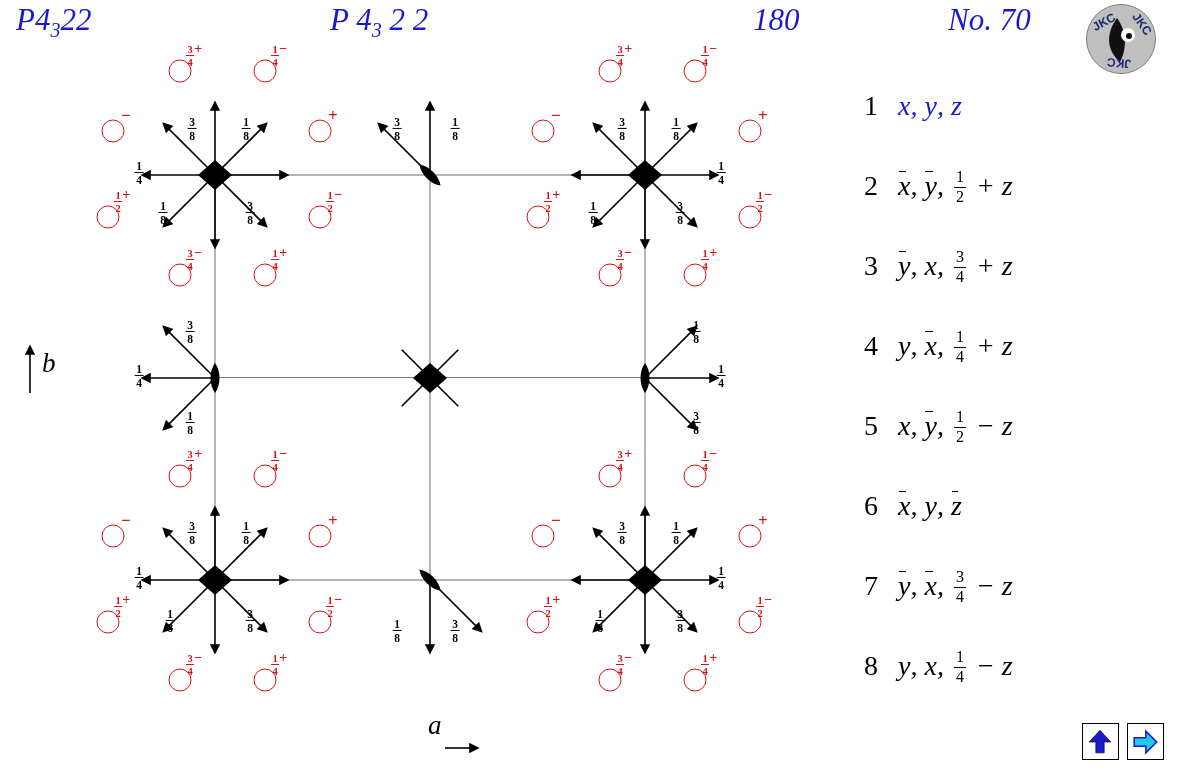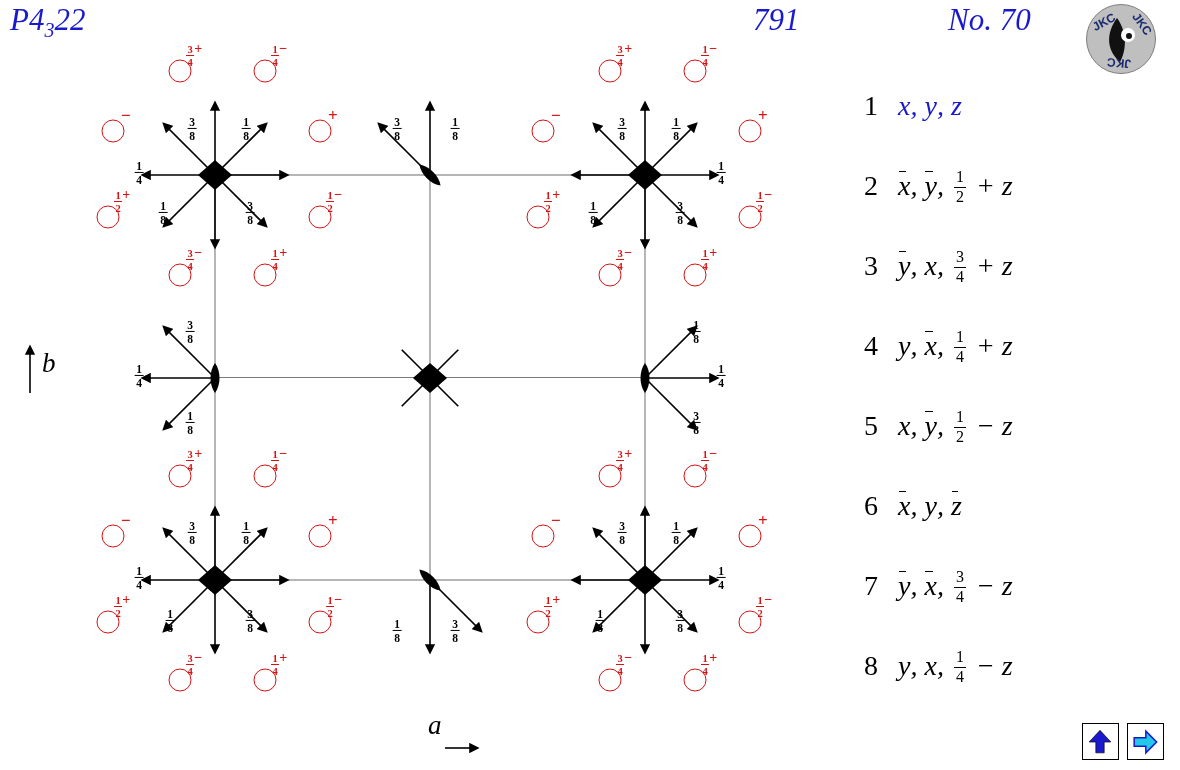--- a/index.html
+++ b/index.html
@@ -43,24 +43,25 @@
   .eye{position:absolute;left:0;top:0;}
   .nav{position:absolute;right:16px;bottom:10px;display:flex;gap:8px;}
   .navbtn{width:37px;height:37px;background:#fff;border:1.6px solid #000;padding:2px;cursor:pointer;}
   .navbtn svg{display:block;}
 </style>
 </head>
 <body>
 
 <div class="stage">
 
-  <div class="hdr" style="left:10px;"><span>P4</span><sub>3</sub><span>22</span></div>
-
-
-  <div class="hdr" style="left:753px;">791</div>
+  <div class="hdr" style="left:16px;"><span>P4</span><sub>3</sub><span>22</span></div>
+
+  <div class="hdr" style="left:330px;"><span>P 4</span><sub>3</sub><span> 2 2</span></div>
+
+  <div class="hdr" style="left:753px;">180</div>
 
   <div class="hdr" style="left:948px;">No. 70</div>
 
   <div class="logo">
     <svg class="eye" width="70" height="70" viewBox="0 0 70 70">
       <path d="M30 13 C19 28 19 45 33 57 C39 46 41 28 30 13 Z" fill="#111"></path>
       <circle cx="41" cy="30" r="7" fill="#fff"></circle>
       <circle cx="42" cy="31" r="3" fill="#111"></circle>
     </svg>
     <span class="lg lg1">JKC</span>

